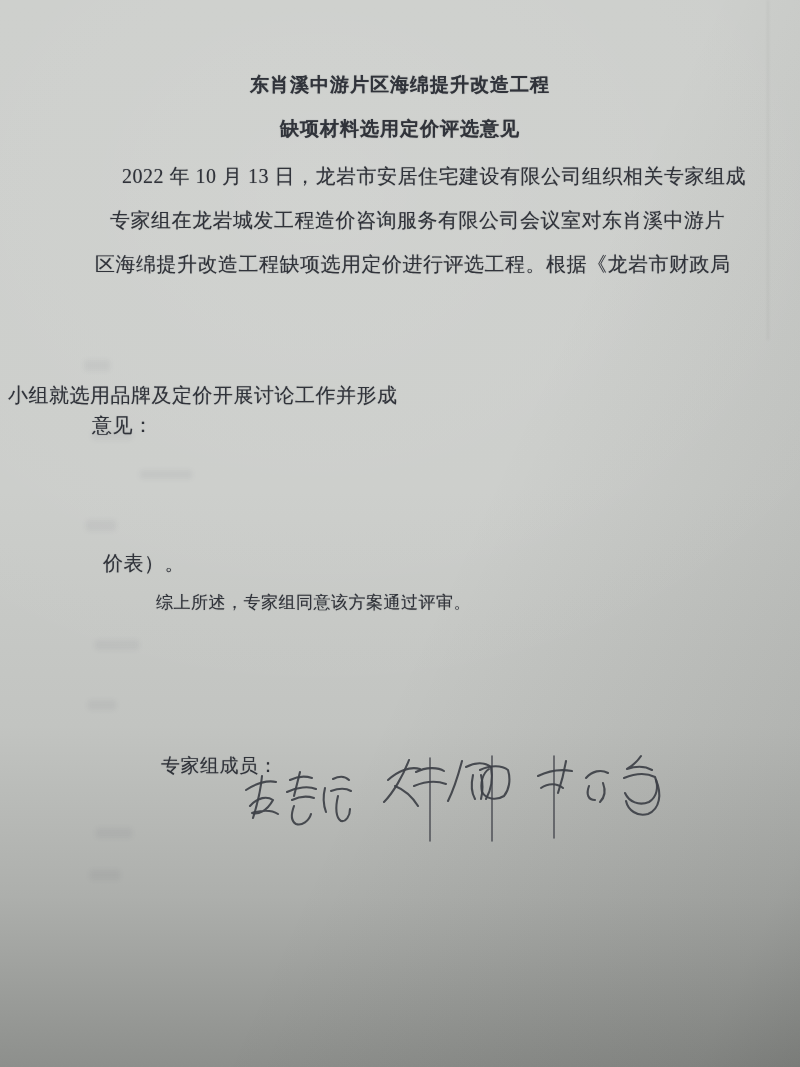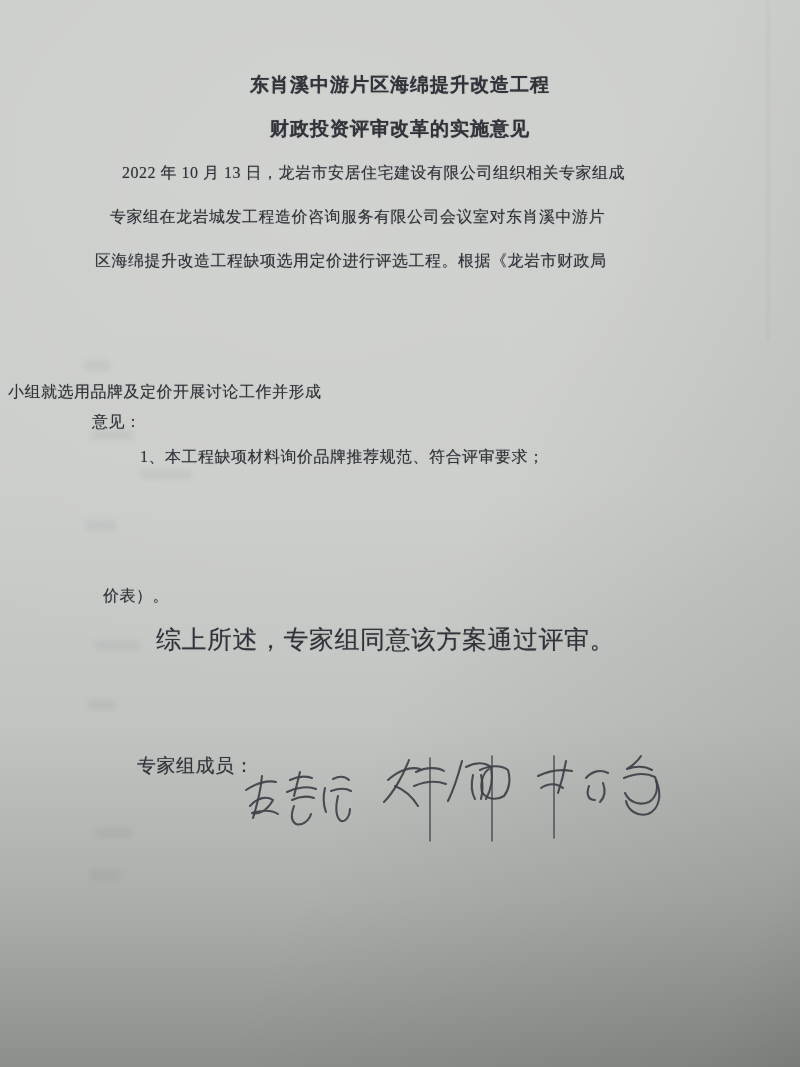--- a/index.html
+++ b/index.html
@@ -19,31 +19,31 @@
   .crease{
     position:absolute;left:767px;top:0;width:2px;height:340px;
     background:rgba(60,64,62,0.05);filter:blur(1px);
   }
   .ghost{
     position:absolute;background:rgba(66,72,78,0.06);
     filter:blur(2px);border-radius:2px;
   }
   .line{
     position:absolute;white-space:pre;color:#30333a;
-    font-size:16px;letter-spacing:0.5px;
+    font-size:20px;letter-spacing:0.5px;
     text-shadow:0 0 1px rgba(48,51,58,0.45);
   }
   .title{
     left:0;width:100%;text-align:center;font-weight:bold;
     font-size:19px;letter-spacing:1px;
     text-shadow:0 0 1px rgba(40,43,48,0.6);
   }
   .centered{left:8px;width:100%;text-align:left;letter-spacing:0.5px;}
-  .sig-label{font-size:19px;}
-  .conclusion{font-size:25px;margin-top:32px;}
+  .sig-label{font-size:19px;margin-left:24px;}
+  .conclusion{font-size:17px;}
   .signature{position:absolute;}
   .signature svg path{
     fill:none;stroke:#3d4046;stroke-width:2.1;
     stroke-linecap:round;stroke-linejoin:round;opacity:0.92;
   }
   .signature svg path.thin{stroke-width:1.5;opacity:0.85;}
 </style>
 </head>
 <body>
 
@@ -53,30 +53,29 @@
   <div class="ghost" style="left:84px;top:360px;width:26px;height:11px"></div>
   <div class="ghost" style="left:92px;top:430px;width:40px;height:10px"></div>
   <div class="ghost" style="left:86px;top:520px;width:30px;height:11px"></div>
   <div class="ghost" style="left:95px;top:640px;width:44px;height:10px"></div>
   <div class="ghost" style="left:88px;top:700px;width:28px;height:10px"></div>
   <div class="ghost" style="left:96px;top:828px;width:36px;height:10px"></div>
   <div class="ghost" style="left:90px;top:870px;width:30px;height:10px"></div>
   <div class="ghost" style="left:140px;top:470px;width:52px;height:9px"></div>
 
   <div class="line title" style="top:72px">东肖溪中游片区海绵提升改造工程</div>
-  <div class="line title" style="top:116px">财政投资评审改革的实施意见</div>
+  <div class="line title" style="top:116px">缺项材料选用定价评选意见</div>
 
   <div class="line" style="left:122px;top:163px">2022 年 10 月 13 日，龙岩市安居住宅建设有限公司组织相关专家组成</div>
   <div class="line" style="left:95px;top:251px">区海绵提升改造工程缺项选用定价进行评选工程。根据《龙岩市财政局</div>
   <div class="line" style="left:110px;top:207px">专家组在龙岩城发工程造价咨询服务有限公司会议室对东肖溪中游片</div>
   <div class="line centered" style="top:382px">小组就选用品牌及定价开展讨论工作并形成</div>
 
   <div class="line" style="left:92px;top:412px">意见：</div>
-  <div class="line" style="left:140px;top:447px">1、本工程缺项材料询价品牌推荐规范、符合评审要求；</div>
-  <div class="line" style="left:103px;top:586px">价表）。</div>
+  <div class="line" style="left:103px;top:550px">价表）。</div>
 
   <div class="line conclusion" style="left:156px;top:591px">综上所述，专家组同意该方案通过评审。</div>
 
   <div class="line sig-label" style="left:137px;top:753px">专家组成员：</div>
 
   <div class="signature" style="left:240px;top:766px">
     <svg width="115" height="70" viewBox="0 0 115 70">
       <path d="M22 10 C21 22 18 36 13 52"></path>
       <path d="M6 24 C16 17 28 14 36 16"></path>
       <path d="M10 40 C18 31 27 30 33 34 C27 45 18 49 12 47 C22 44 32 44 38 48"></path>

